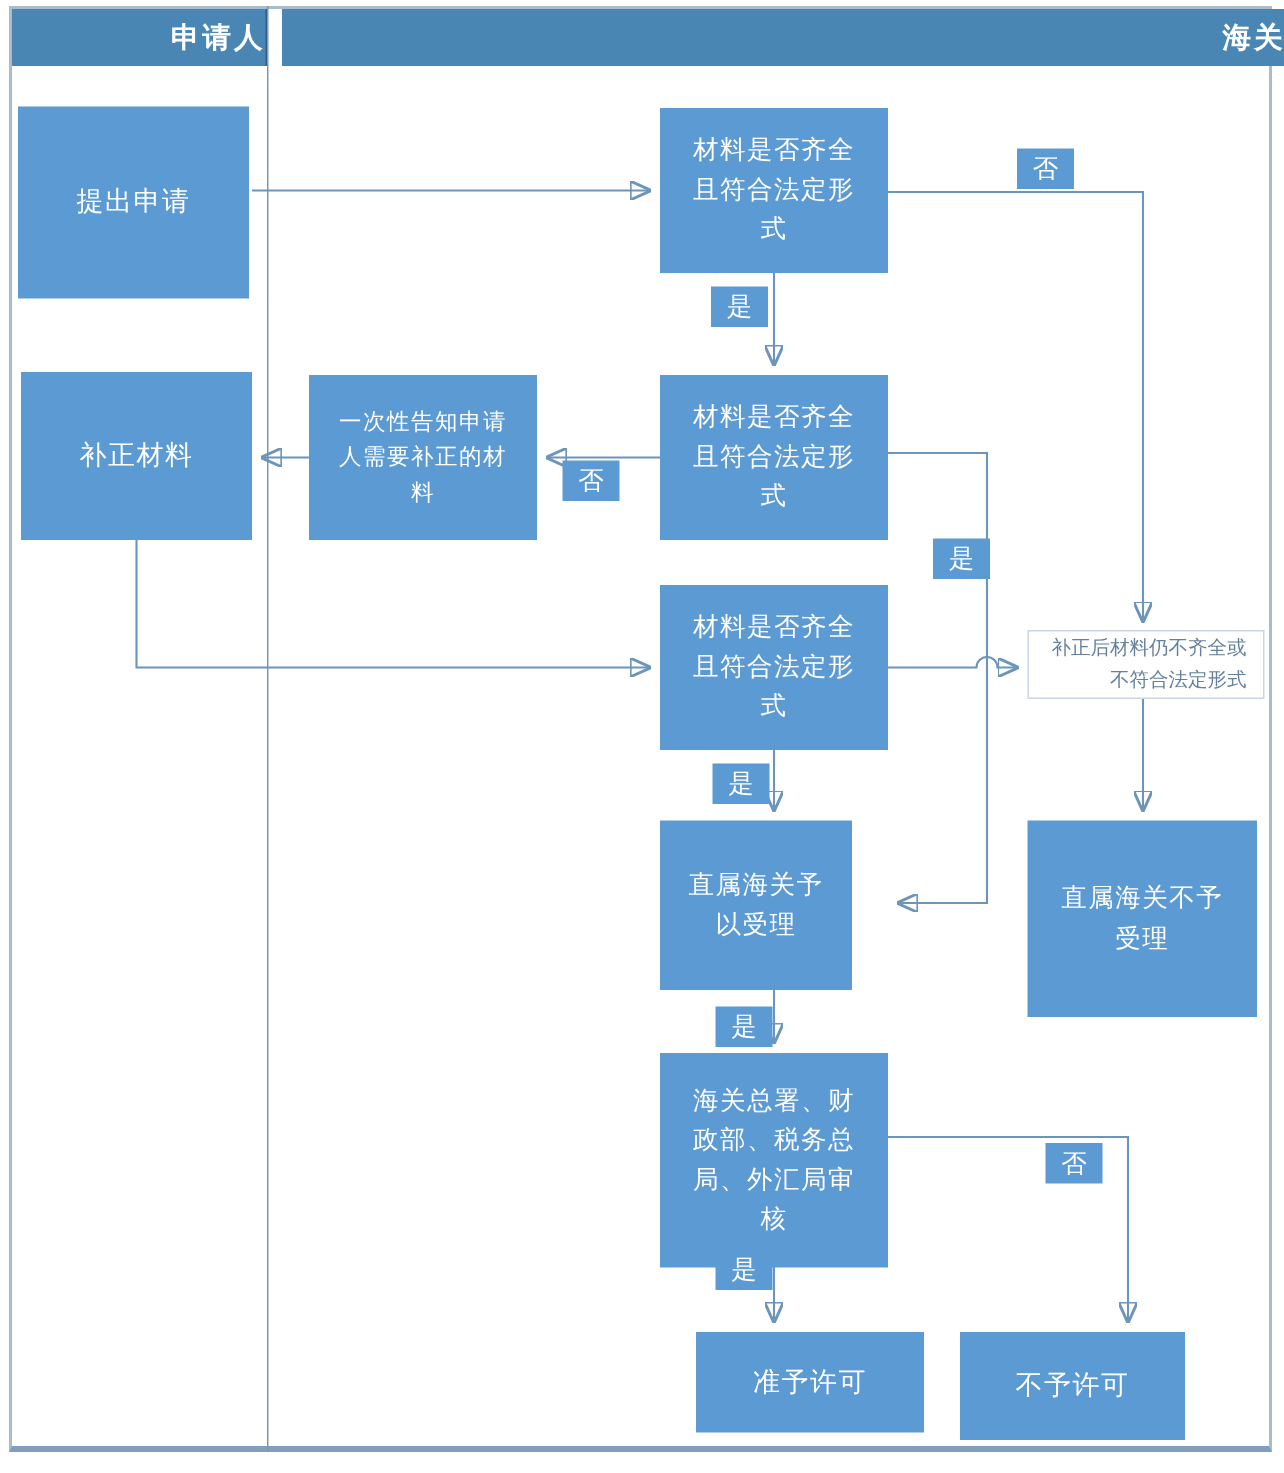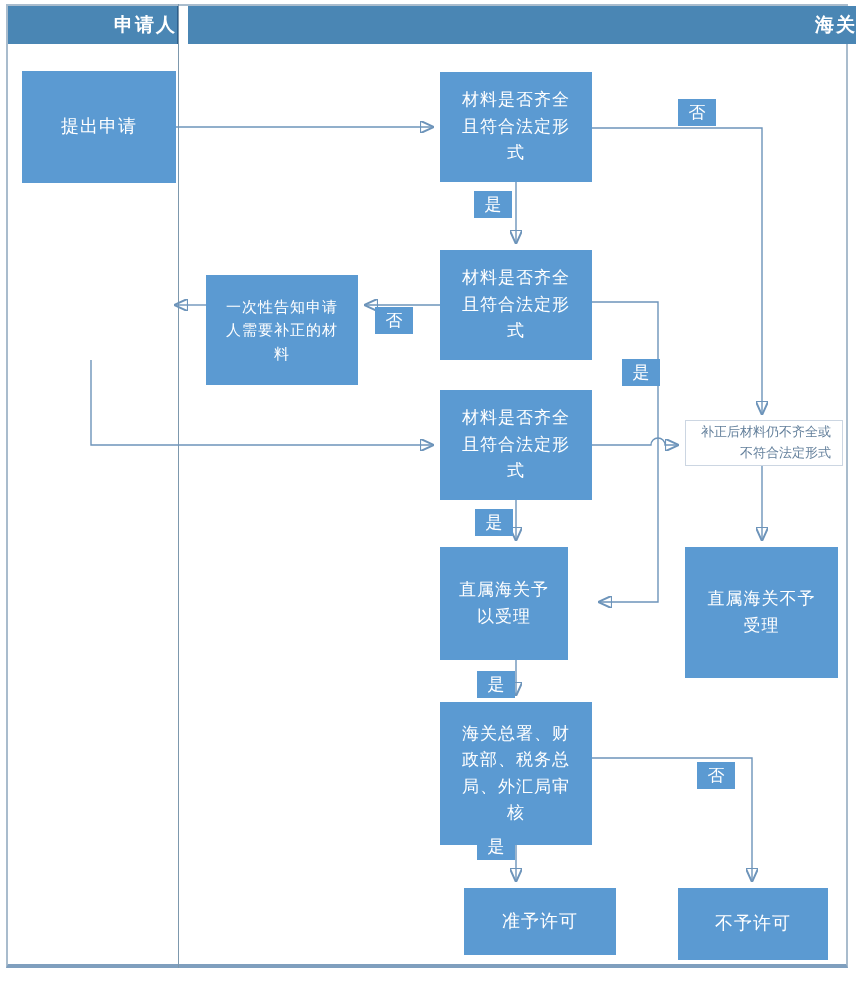--- a/index.html
+++ b/index.html
@@ -56,40 +56,41 @@
     <path d="M592,302 H658 V602 H600" marker-end="url(#arrow)"></path>
     <path d="M91,360 V445 H432" marker-end="url(#arrow)"></path>
     <path d="M592,445 H651 A7,7 0 0 1 665,445 H677" marker-end="url(#arrow)"></path>
     <path d="M516,500 V539" marker-end="url(#arrow)"></path>
     <path d="M762,465 V539" marker-end="url(#arrow)"></path>
     <path d="M516,660 V694" marker-end="url(#arrow)"></path>
     <path d="M592,758 H752 V880" marker-end="url(#arrow)"></path>
     <path d="M516,815 V880" marker-end="url(#arrow)"></path>
   </svg>
 
-  <div class="node big" style="left:22px;top:71px;width:154px;height:112px;">提出申请</div>
+  <div class="node big" style="left:12px;top:71px;width:154px;height:128px;">提出申请</div>
 
+  <div class="node big" style="left:14px;top:248px;width:154px;height:112px;">补正材料</div>
 
-  <div class="node notify" style="left:206px;top:250px;width:152px;height:110px;margin-top:25px;">一次性告知申请人需要补正的材料</div>
+  <div class="node notify" style="left:206px;top:250px;width:152px;height:110px;">一次性告知申请人需要补正的材料</div>
 
   <div class="node mid" style="left:440px;top:72px;width:152px;height:110px;">材料是否齐全且符合法定形式</div>
 
   <div class="node mid" style="left:440px;top:250px;width:152px;height:110px;">材料是否齐全且符合法定形式</div>
 
   <div class="node mid" style="left:440px;top:390px;width:152px;height:110px;">材料是否齐全且符合法定形式</div>
 
   <div class="node mid" style="left:440px;top:547px;width:128px;height:113px;">直属海关予以受理</div>
 
   <div class="node mid" style="left:685px;top:547px;width:153px;height:131px;">直属海关不予受理</div>
 
   <div class="node mid" style="left:440px;top:702px;width:152px;height:143px;">海关总署、财政部、税务总局、外汇局审核</div>
 
   <div class="node big" style="left:464px;top:888px;width:152px;height:67px;">准予许可</div>
 
-  <div class="node big" style="left:678px;top:888px;width:150px;height:72px;">不予许可</div>
+  <div class="node big" style="left:640px;top:888px;width:150px;height:72px;">不予许可</div>
 
   <div class="note" style="left:685px;top:420px;width:158px;height:46px;">补正后材料仍不齐全或不符合法定形式</div>
 
   <div class="chip" style="left:474px;top:191px;">是</div>
   <div class="chip" style="left:678px;top:99px;">否</div>
   <div class="chip" style="left:375px;top:307px;">否</div>
   <div class="chip" style="left:622px;top:359px;">是</div>
   <div class="chip" style="left:475px;top:509px;">是</div>
   <div class="chip" style="left:477px;top:671px;">是</div>
   <div class="chip" style="left:697px;top:762px;">否</div>

